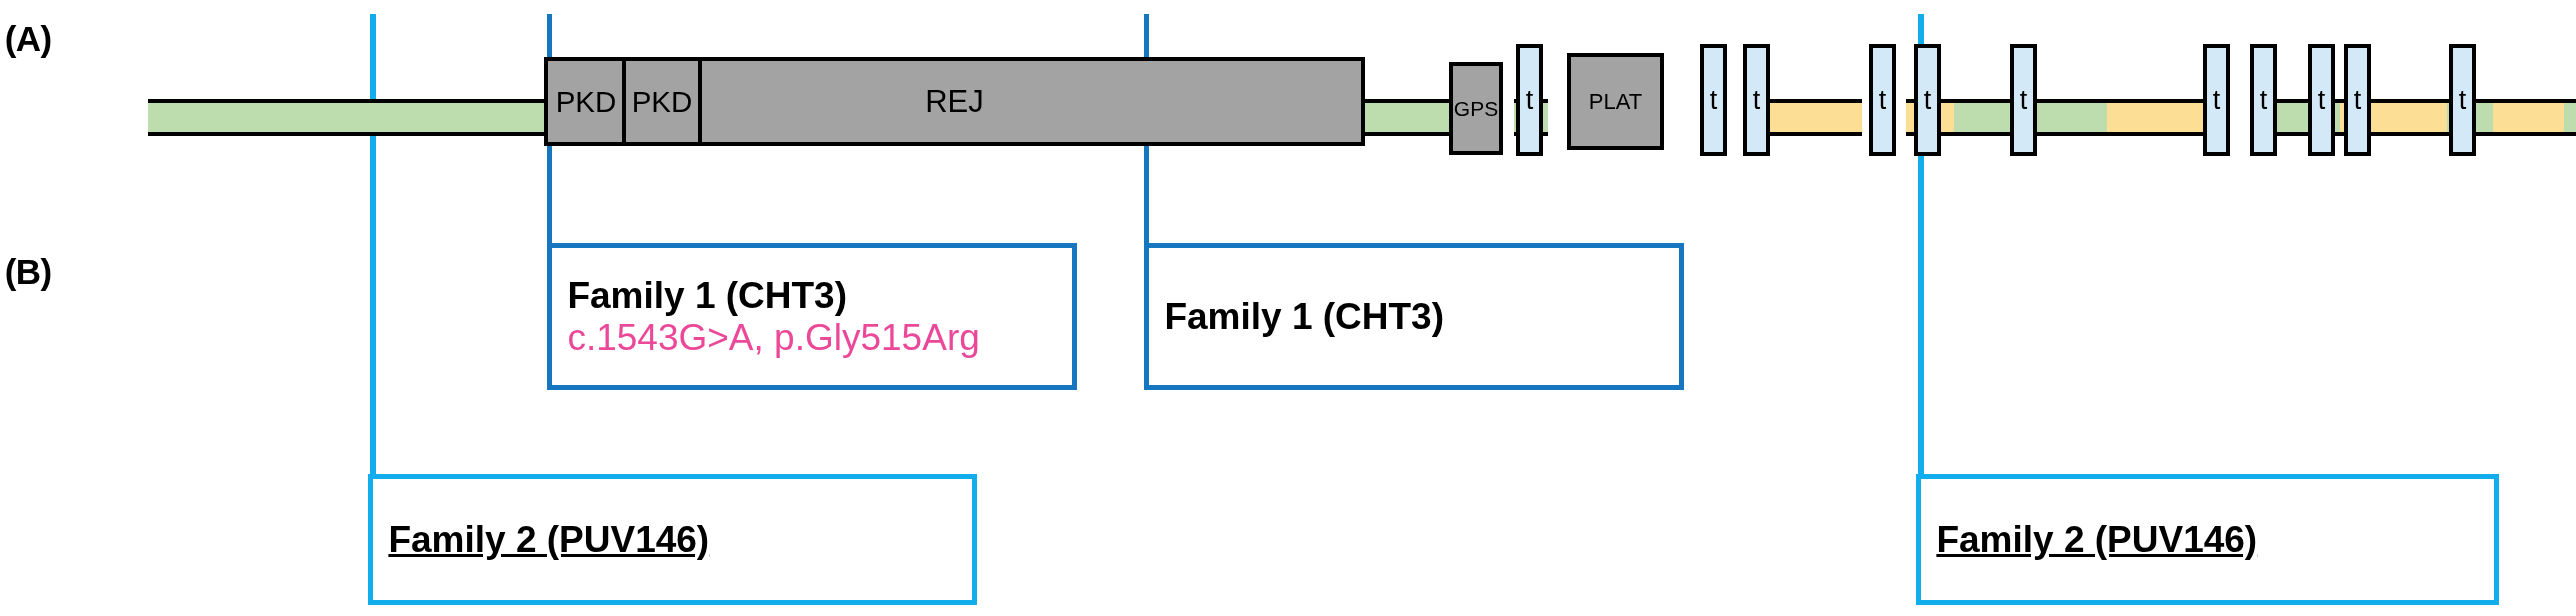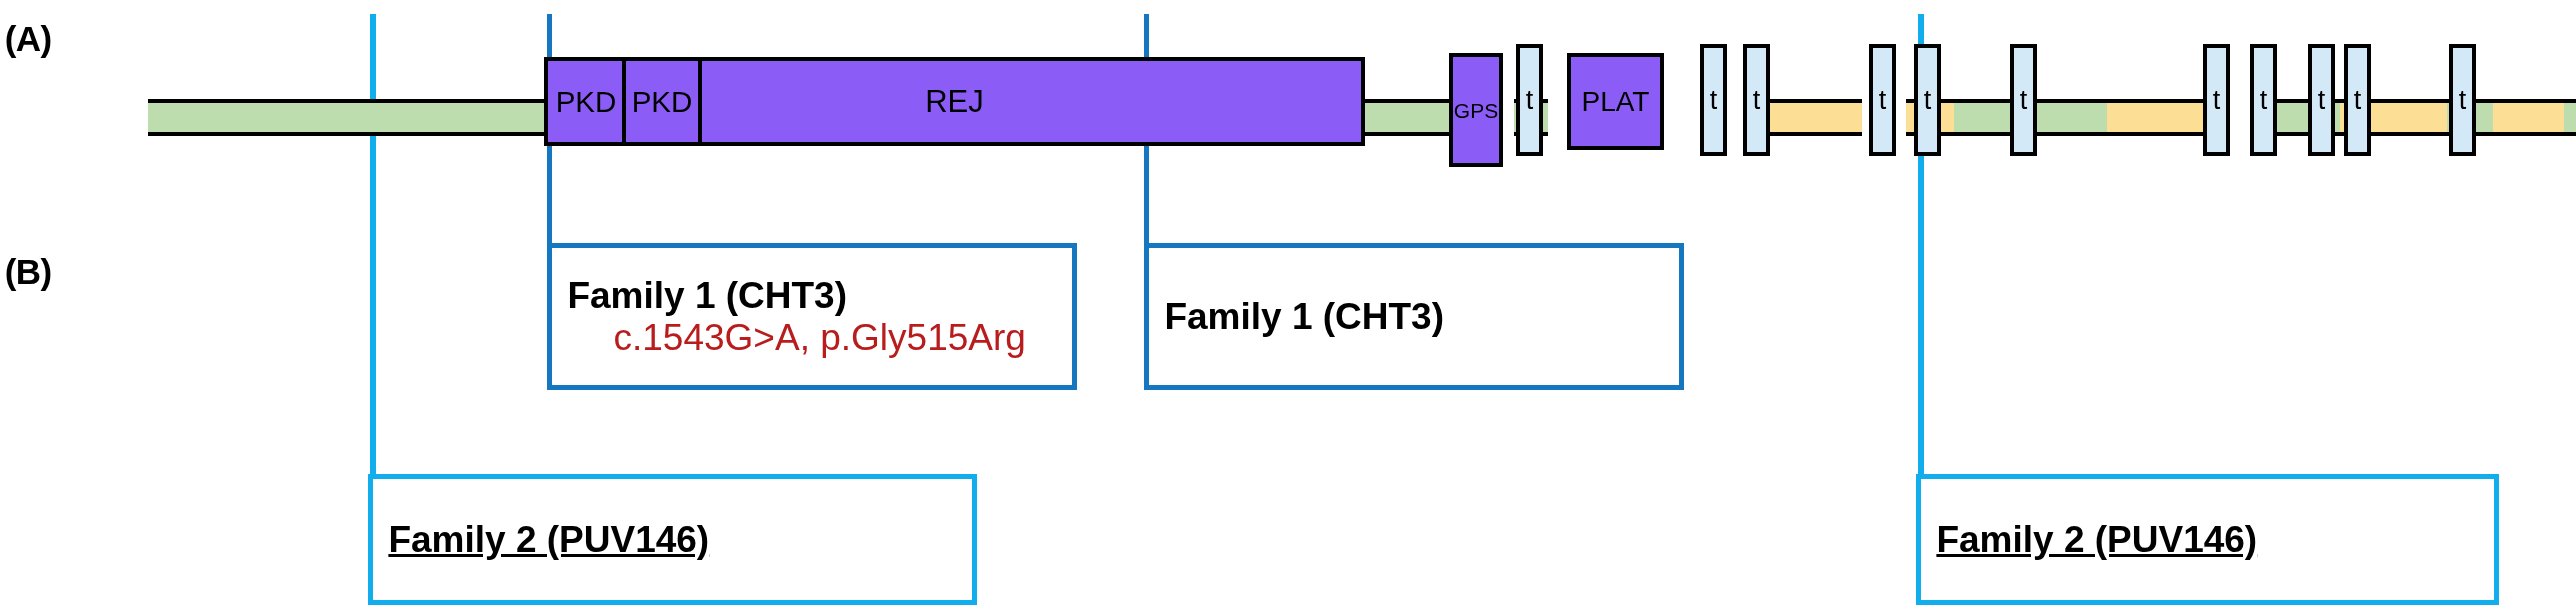--- a/index.html
+++ b/index.html
@@ -17,35 +17,35 @@
   
   #backbone{position:absolute;left:148px;top:99px;height:37px;width:2414px;}
   .seg{position:absolute;top:0;height:37px;border-top:4.1px solid #000;border-bottom:4.1px solid #000;box-sizing:border-box;}
   .seg.green{background:#BEDDAE;}
   .seg.yellow{background:#FCDF94;}
 
   
   .dom{position:absolute;box-sizing:border-box;border:4.1px solid #000;
        display:flex;align-items:center;justify-content:center;
        color:#000;line-height:1;overflow:hidden;}
-  .dom.blue{background:#8b5cf6;}
+  .dom.blue{background:#a3a3a3;}
   .dom.tm{background:#D4E9F7;}
   .dom span{display:block;white-space:nowrap;}
 
   
   .divider{position:absolute;width:4.1px;background:#000;}
 
   
   .callout{position:absolute;box-sizing:border-box;background:#ffffff;
            display:flex;flex-direction:column;justify-content:center;
            padding-left:15.4px;}
   .callout.dark{border:5.3px solid #1577C0;}
   .callout.lightb{border:5.3px solid #11ADEC;text-decoration:underline;}
   .callout .ttl{font-size:37px;font-weight:bold;color:#000;line-height:1.12;white-space:nowrap;}
-  .callout .sub{font-size:37px;font-weight:normal;color:#b91c1c;line-height:1.12;white-space:nowrap;text-align:center;}
+  .callout .sub{font-size:37px;font-weight:normal;color:#ec4899;line-height:1.12;white-space:nowrap;}
 </style>
 </head>
 <body>
 
 <div id="stage">
 
   <div class="panel-label" style="left:4.7px; top:21px;">(A)</div>
   <div class="panel-label" style="left:4.7px; top:254px;">(B)</div>
 
   <div class="conn light" style="left:370px; top:14px; height:467px;"></div>
@@ -85,26 +85,26 @@
 
   <div style="position:absolute;left:550px; top:57px; width:72px; height:89px;display:flex;align-items:center;justify-content:center;">
     <span style="font-size:29.5px;color:#000;">PKD</span>
   </div>
   <div class="divider" style="left:622px; top:57px; height:89px;"></div>
   <div style="position:absolute;left:626px; top:57px; width:72px; height:89px;display:flex;align-items:center;justify-content:center;">
     <span style="font-size:29.5px;color:#000;">PKD</span>
   </div>
   <div class="divider" style="left:698px; top:57px; height:89px;"></div>
 
-  <div class="dom blue" style="left:1449px; top:53px; width:54px; height:114px;">
+  <div class="dom blue" style="left:1449px; top:62px; width:54px; height:93px;">
     <span style="font-size:21px;">GPS</span>
   </div>
 
   <div class="dom blue" style="left:1567px; top:53px; width:97px; height:97px;">
-    <span style="font-size:28px;">PLAT</span>
+    <span style="font-size:22px;">PLAT</span>
   </div>
 
   <div class="dom tm" style="left:1516px; top:44px; width:27px; height:112px;">
     <span style="font-size:27px;">t</span>
     </div>
   <div class="dom tm" style="left:1700px; top:44px; width:27px; height:112px;">
     <span style="font-size:27px;">t</span>
     </div>
   <div class="dom tm" style="left:1743px; top:44px; width:27px; height:112px;">
     <span style="font-size:27px;">t</span>

